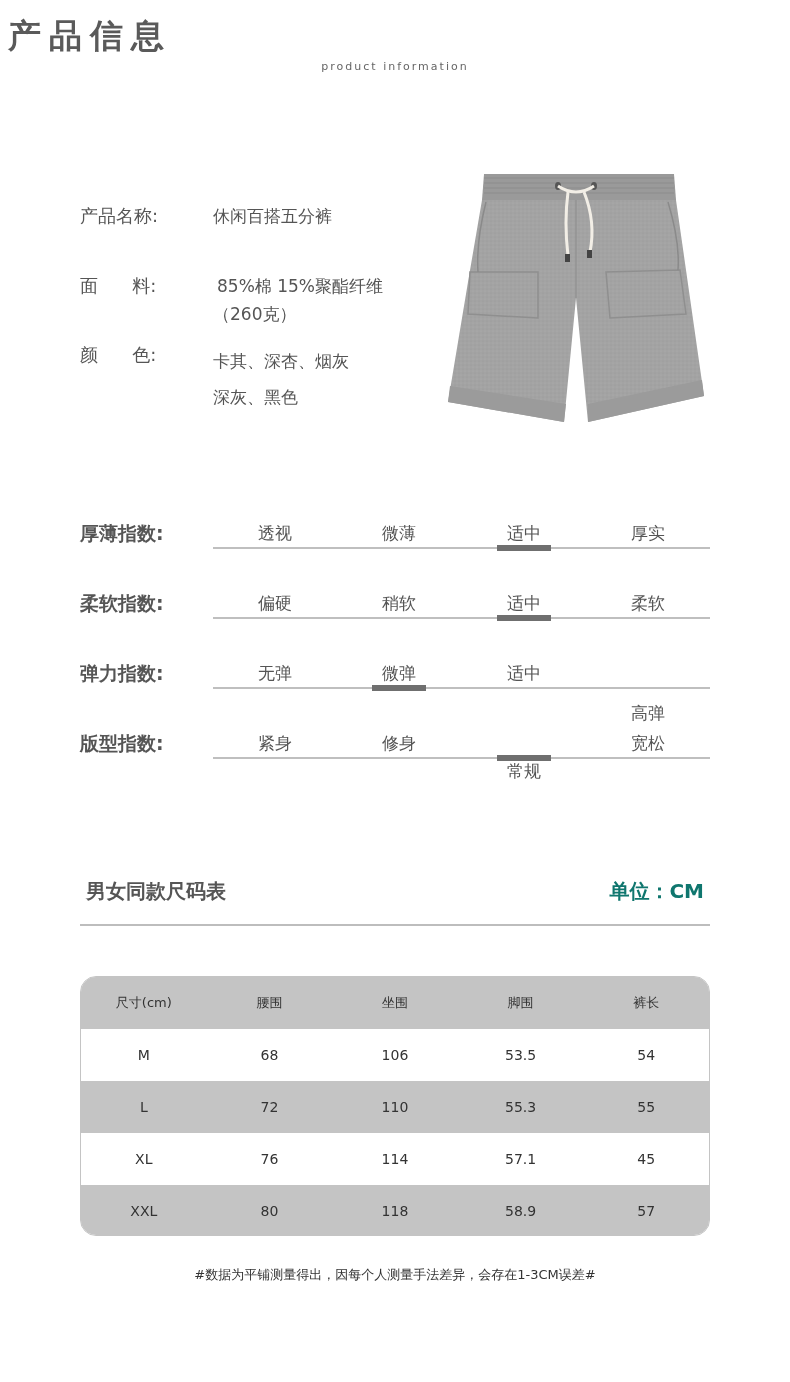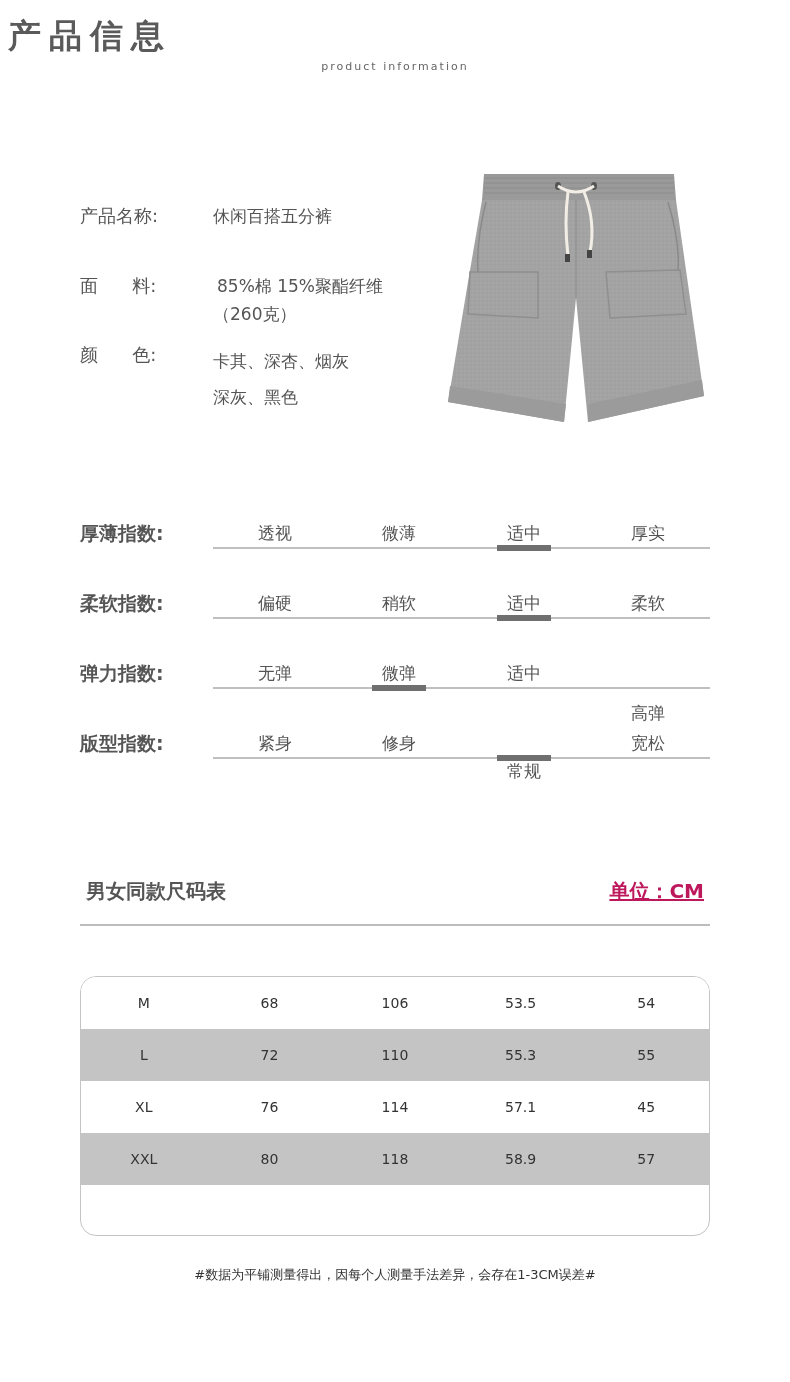--- a/index.html
+++ b/index.html
@@ -40,21 +40,21 @@
     }
     .idx-mark {
       position: absolute; width: 54px; height: 6px; background: #6f6f6f;
     }
 
     
     .tbl-heading {
       position: absolute; left: 86px; top: 878px; font-size: 20px; font-weight: bold; color: #555555;
     }
     .tbl-unit {
-      position: absolute; right: 86px; top: 878px; font-size: 20px; font-weight: bold; color: #be185d; text-decoration: underline;
+      position: absolute; right: 86px; top: 878px; font-size: 20px; font-weight: bold; color: #0f766e;
     }
     .tbl-rule {
       position: absolute; left: 80px; top: 924px; width: 630px; height: 2px; background: #bdbdbd;
     }
     .size-table {
       position: absolute; left: 80px; top: 976px; width: 630px; height: 260px;
       border-radius: 16px; overflow: hidden; border: 1px solid #c4c4c4;
     }
     .tr { display: flex; height: 52px; align-items: center; }
     .tr.gray { background: #c4c4c4; }
@@ -158,20 +158,27 @@
   <div class="idx-opt" style="left:608px; top:732px;">宽松</div>
   <div class="idx-track" style="top:757px;"></div>
   <div class="idx-mark" style="left:497px; top:755px;"></div>
 </div>
 
 <div class="tbl-heading">男女同款尺码表</div>
 <div class="tbl-unit">单位：CM</div>
 <div class="tbl-rule"></div>
 
 <div class="size-table">
+  <div class="tr gray head">
+    <div class="td">尺寸(cm)</div>
+    <div class="td">腰围</div>
+    <div class="td">坐围</div>
+    <div class="td">脚围</div>
+    <div class="td">裤长</div>
+  </div>
   <div class="tr white">
     <div class="td">M</div>
     <div class="td">68</div>
     <div class="td">106</div>
     <div class="td">53.5</div>
     <div class="td">54</div>
   </div>
   <div class="tr gray">
     <div class="td">L</div>
     <div class="td">72</div>

